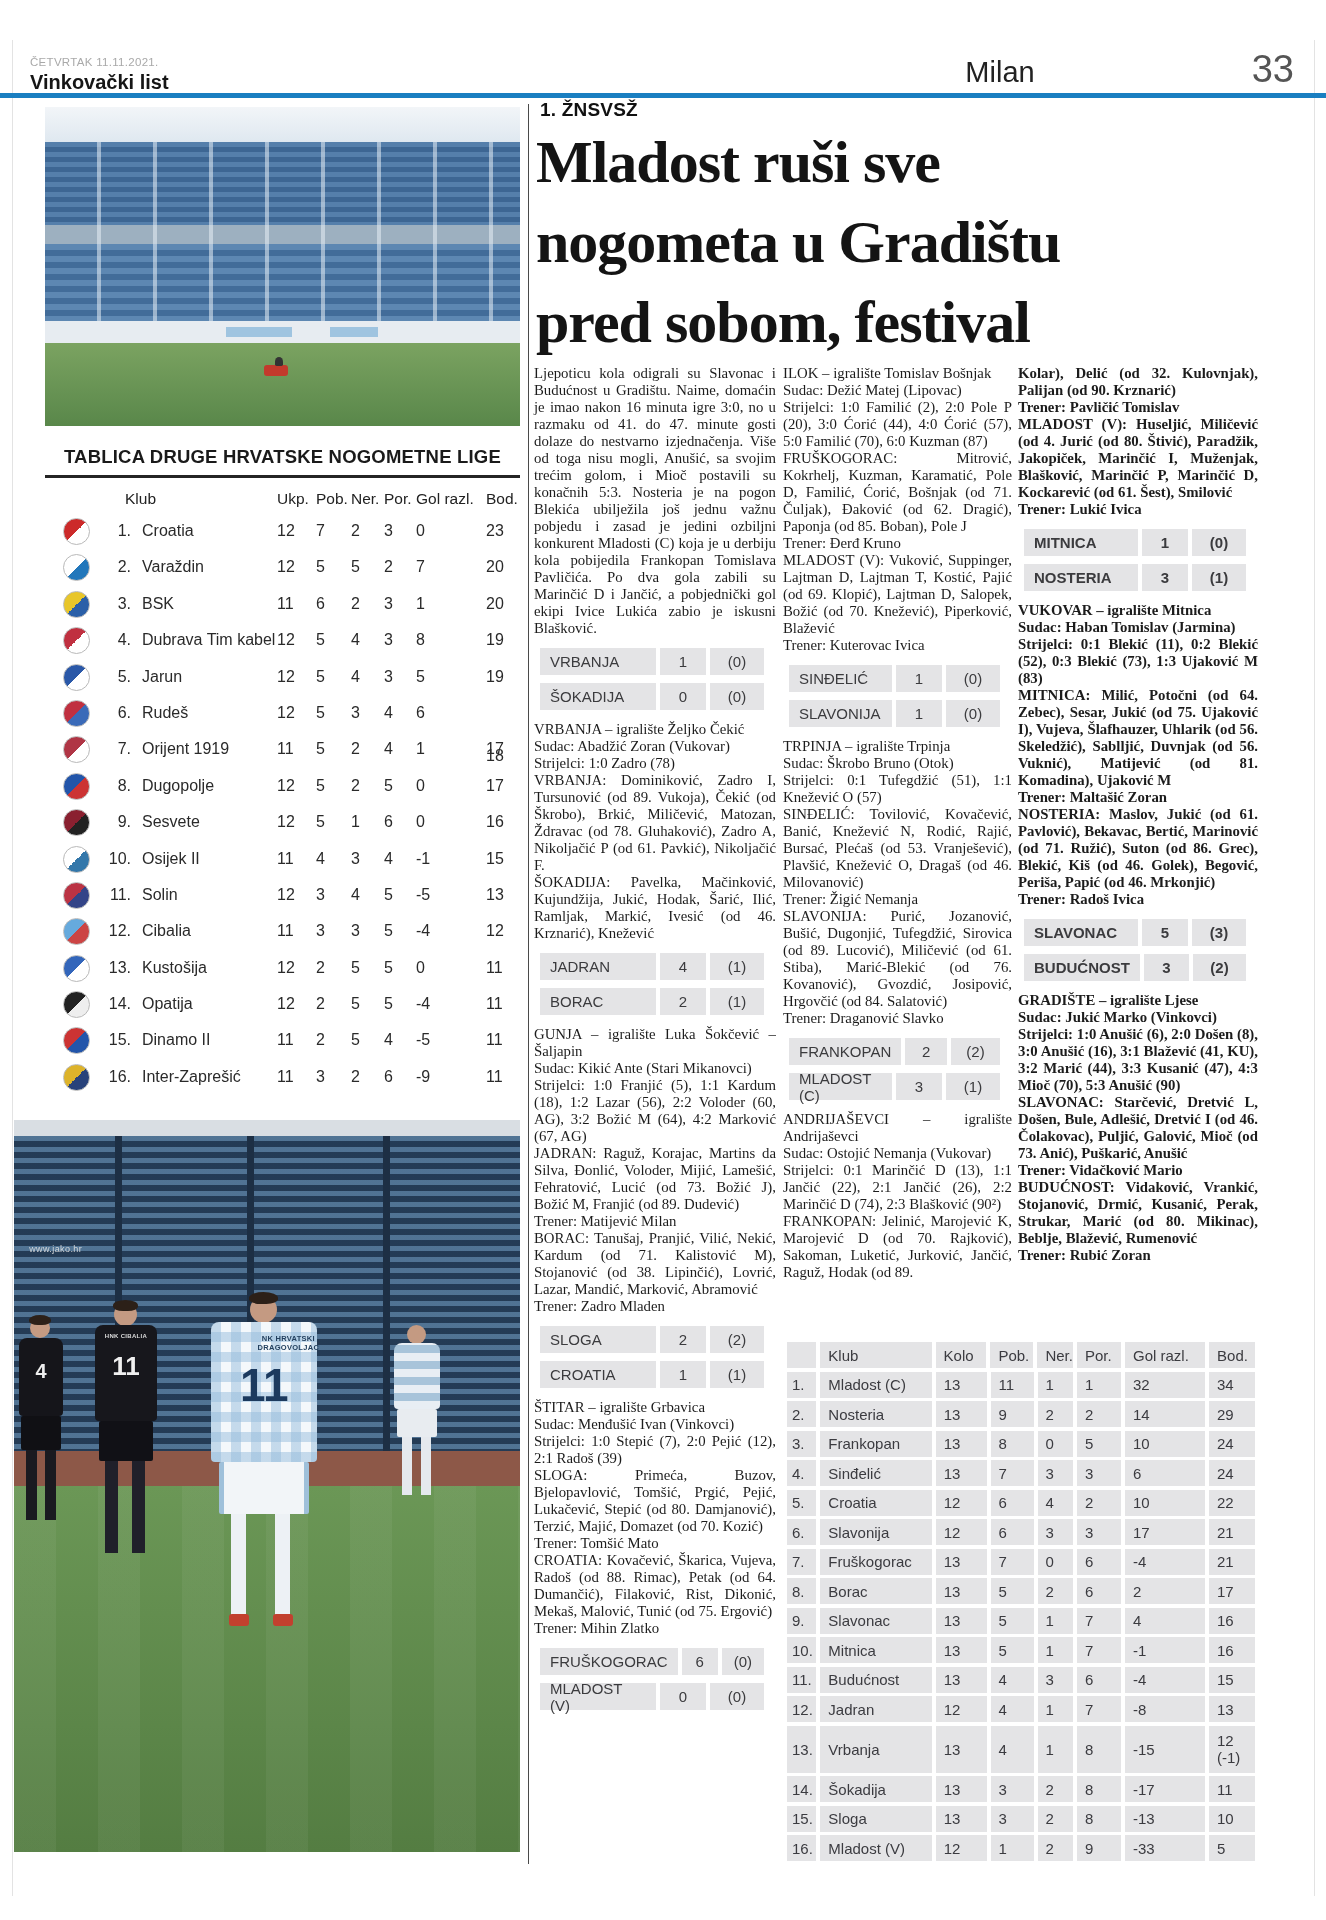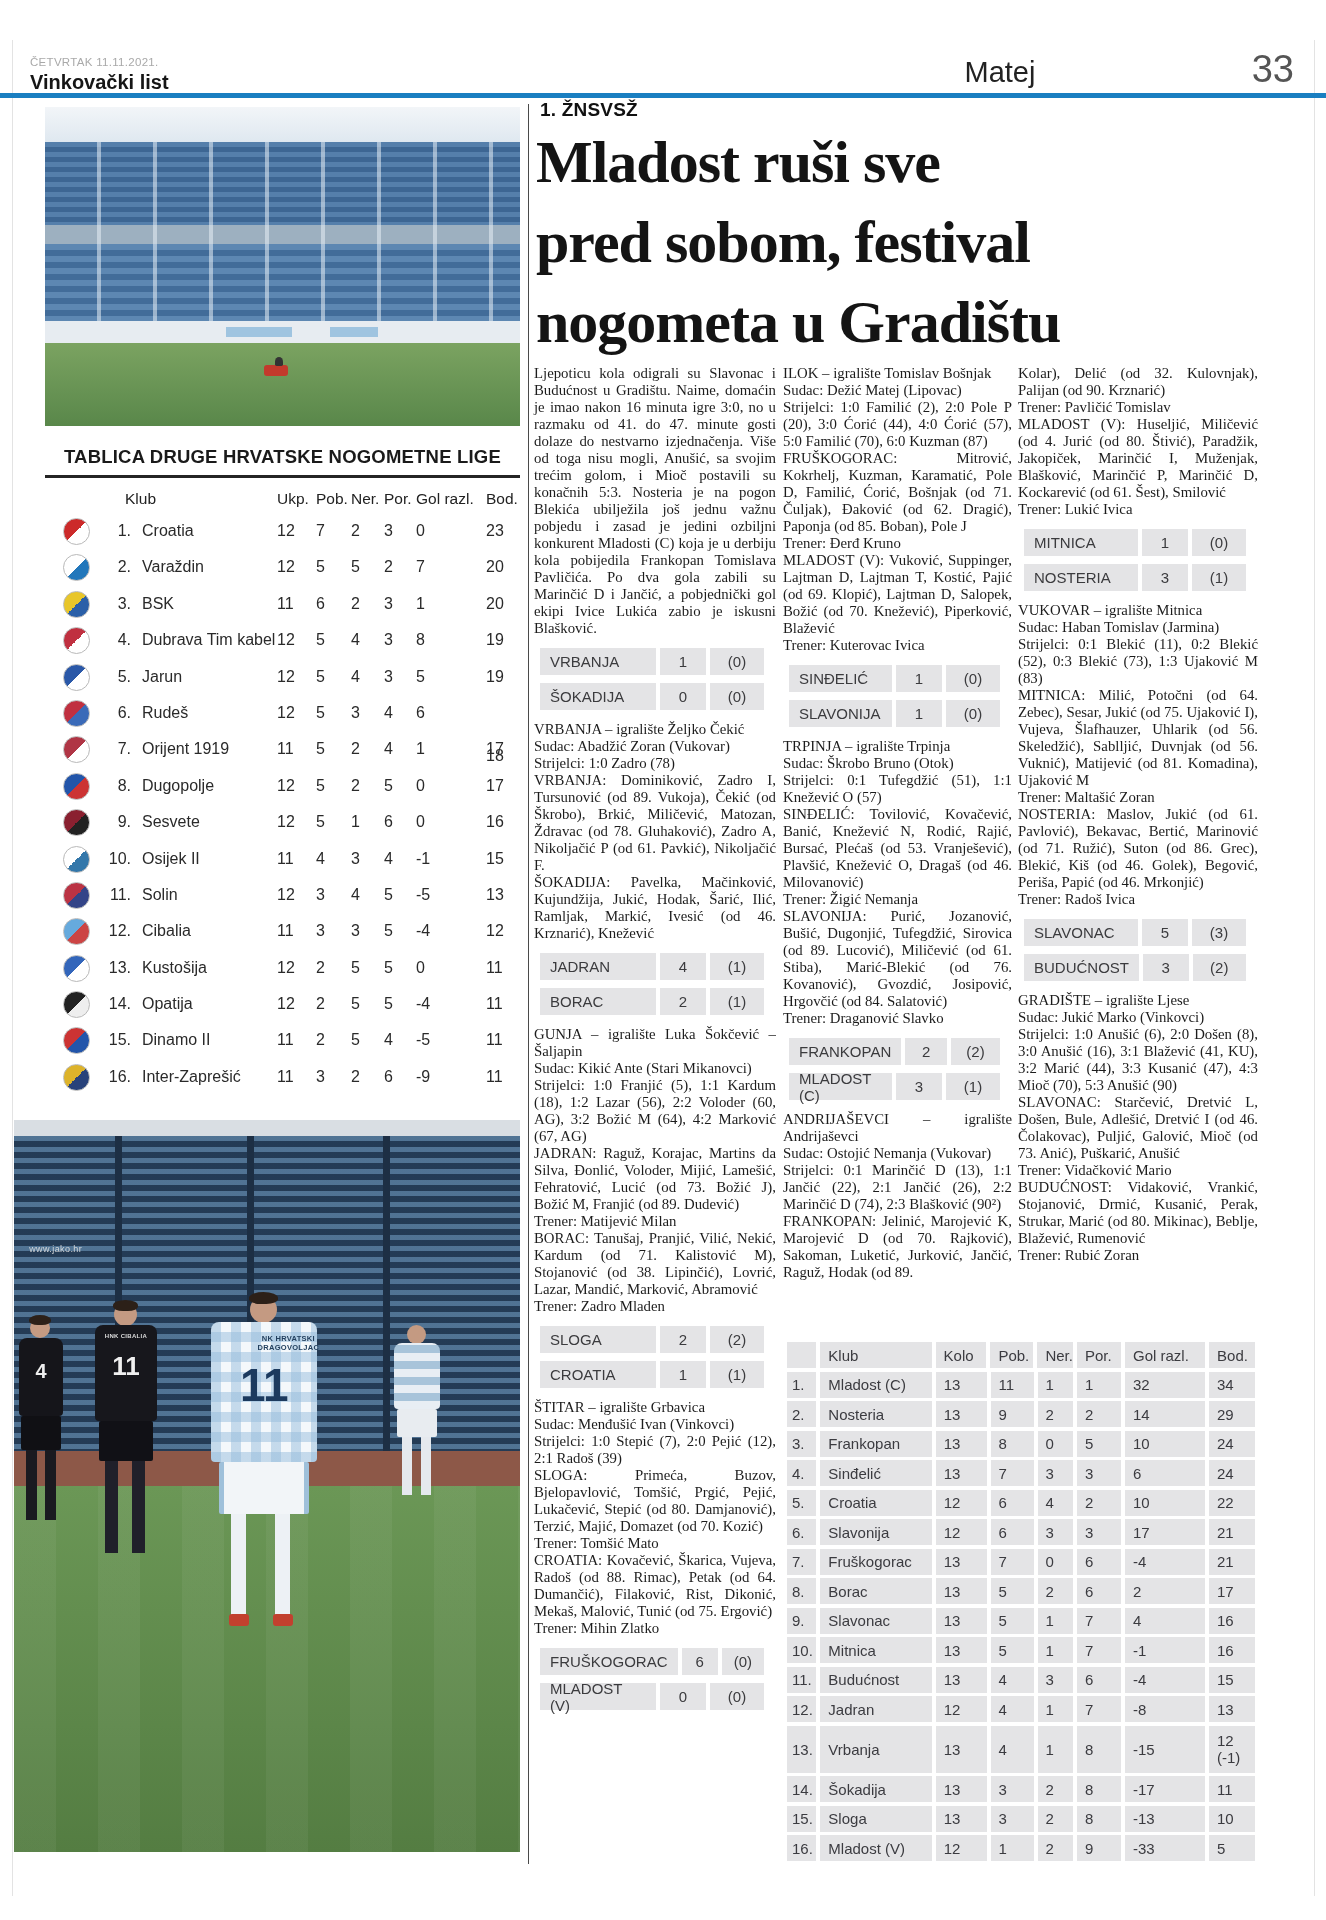--- a/index.html
+++ b/index.html
@@ -61,21 +61,21 @@
   .pl-torso{position:absolute;border-radius:8px 8px 4px 4px;}
   .pl-num{position:absolute;width:100%;text-align:center;font-weight:700;}
   .pl-team{position:absolute;width:100%;text-align:center;font-weight:700;letter-spacing:.3px;}
   .pl-shorts{position:absolute;border-radius:2px;}
   .pl-leg{position:absolute;}
   
   .newscol{position:absolute;top:365px;font-family:"Liberation Serif","DejaVu Serif",serif;
            font-size:14.8px;line-height:17px;text-align:justify;color:#1c1c1c;}
   #col1{left:534px;width:242px;}
   #col2{left:783px;width:229px;}
-  #col3{left:1018px;width:240px;}
+  #col3{left:1018px;width:240px;font-weight:bold;}
   .lead{margin:0 0 2px 0;}
   .rline{margin:0;}
   .sbox{margin:11px 12px 11px 6px;}
   .srow{display:flex;height:27px;margin-bottom:8px;font-size:15px;color:#3b3b3e;}
   .sname{flex:1;background:#e4e4e6;display:flex;align-items:center;padding:0 10px;font-family:"Liberation Sans",sans-serif;}
   .sscore{width:46px;margin-left:4px;background:#e4e4e6;display:flex;align-items:center;justify-content:center;font-family:"Liberation Sans",sans-serif;}
   .sht{width:54px;margin-left:4px;background:#e4e4e6;display:flex;align-items:center;justify-content:center;font-family:"Liberation Sans",sans-serif;}
   
   .table-bottom{position:absolute;left:787px;top:1342px;width:468px;}
   .bt-row{display:flex;margin-bottom:3.5px;}
@@ -94,30 +94,30 @@
 </head>
 <body>
 
 <div class="page">
 
   <div class="edge" style="left:12px;top:40px;width:1px;height:1856px;"></div>
   <div class="edge" style="left:1314px;top:40px;width:1px;height:1856px;"></div>
 
   <div class="m-date">ČETVRTAK 11.11.2021.</div>
   <div class="m-pub">Vinkovački list</div>
-  <div class="m-sec">Matej</div>
+  <div class="m-sec">Milan</div>
   <div class="m-page">33</div>
   <div class="rule-blue"></div>
   <div class="divider-v"></div>
 
   <div class="kicker">1. ŽNSVSŽ</div>
   <div class="headline">
     <div>Mladost ruši sve</div>
+    <div>nogometa u Gradištu</div>
     <div>pred sobom, festival</div>
-    <div>nogometa u Gradištu</div>
   </div>
 
   <div class="photo-top">
     <div class="pt-sky"></div>
     <div class="pt-stand-u"></div>
     <div class="pt-walk"></div>
     <div class="pt-stand-l"></div>
     <div class="pt-aisles"></div>
     <div class="pt-fascia"></div>
     <div class="pt-ad" style="left:38%;width:14%;"></div>

